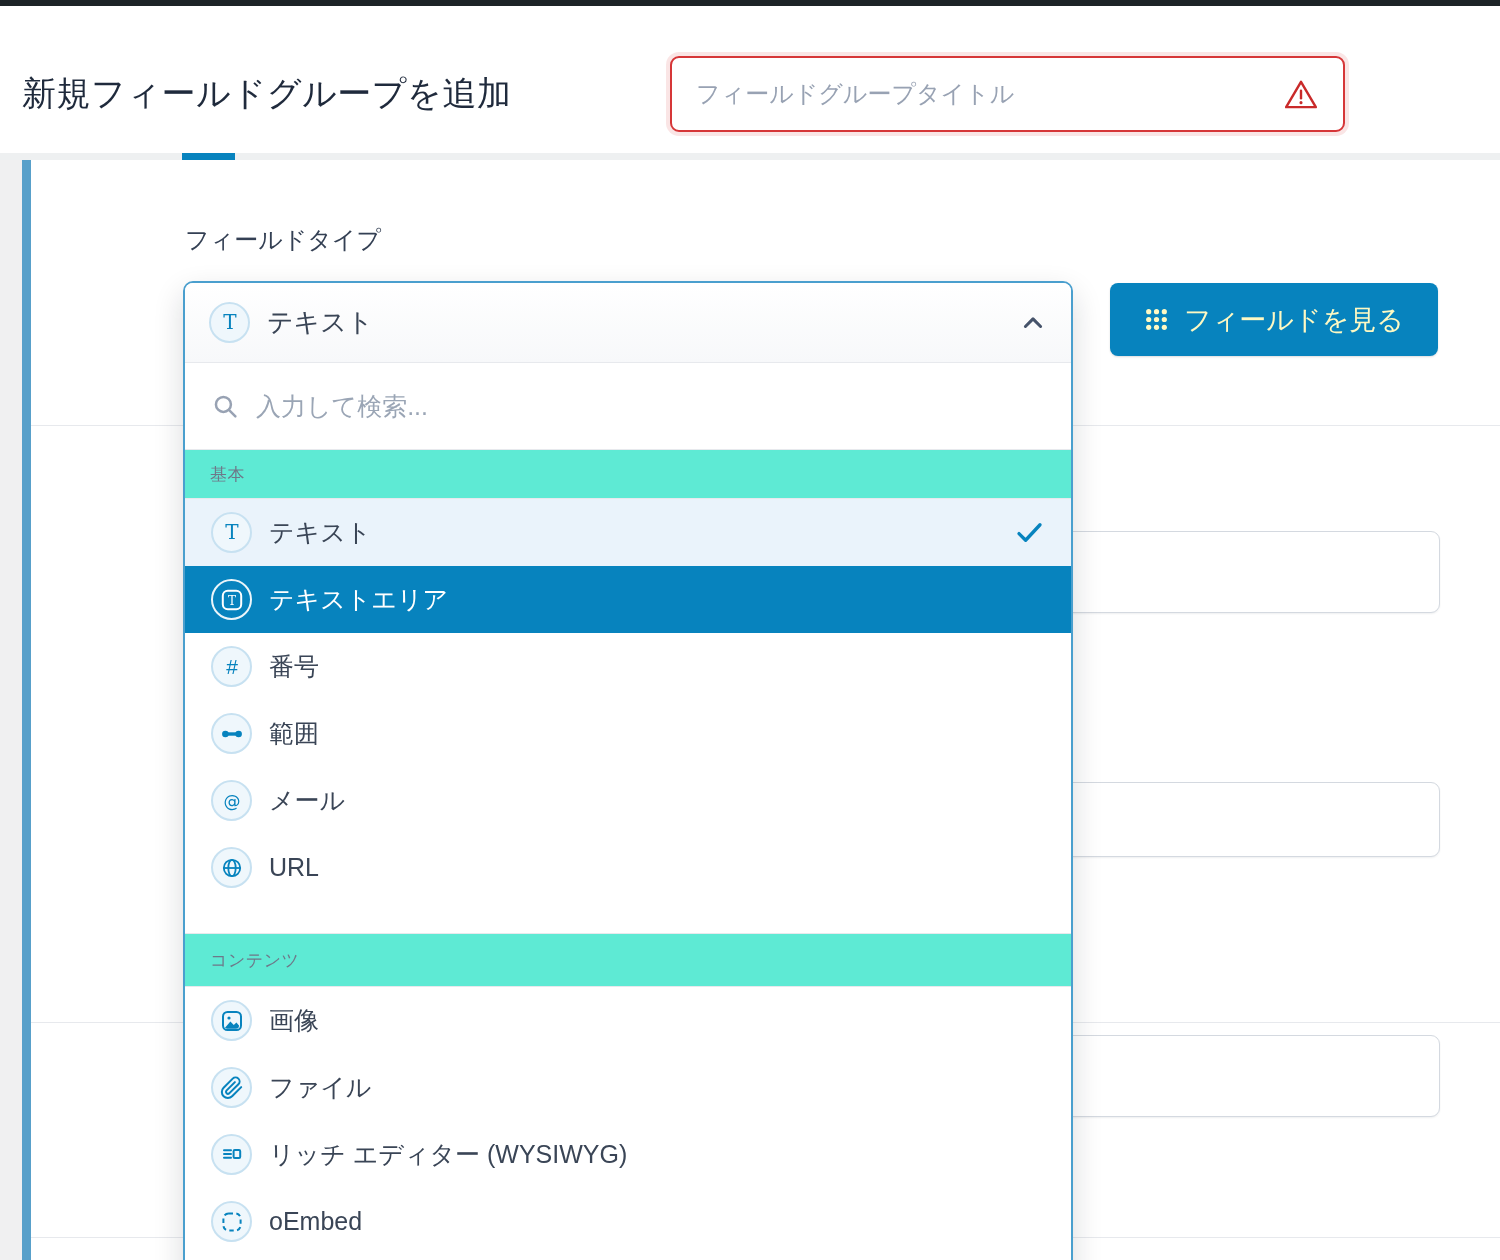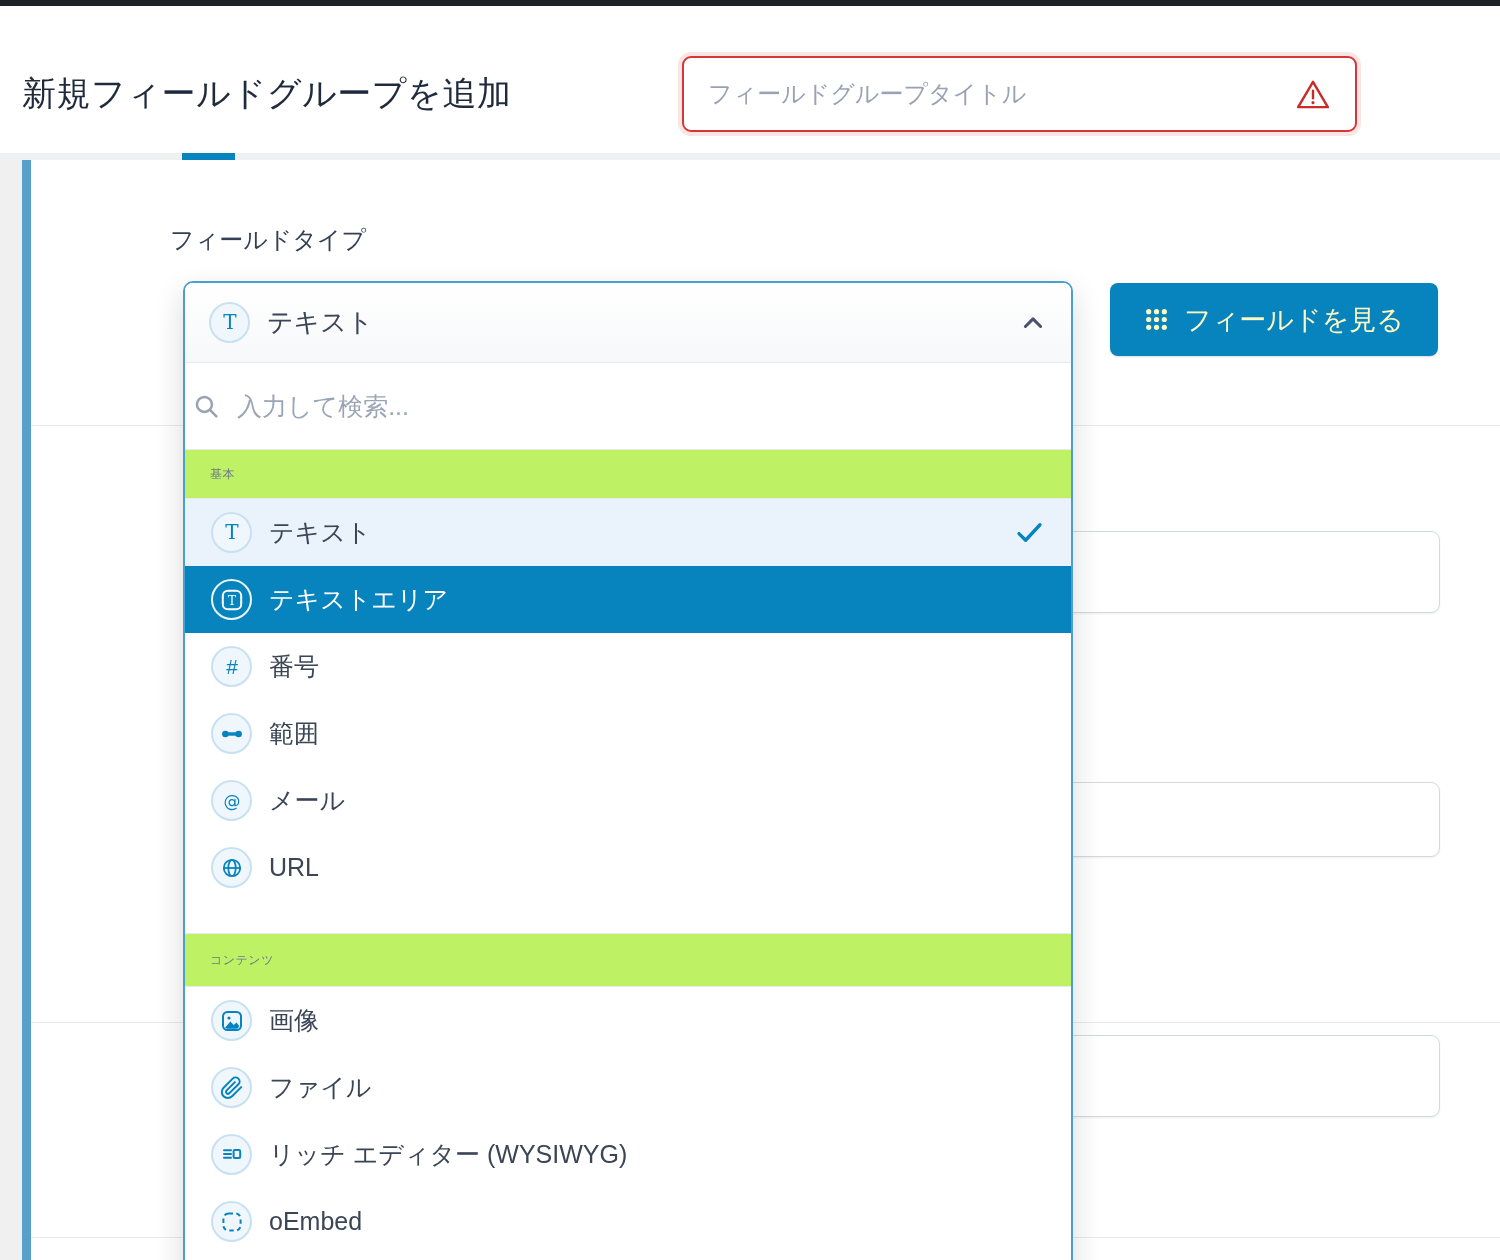--- a/index.html
+++ b/index.html
@@ -17,34 +17,34 @@
   html,body{width:1500px;height:1260px;overflow:hidden;}
   body{font-family:"Liberation Sans","DejaVu Sans",sans-serif;background:#fff;position:relative;}
 
   .admin-bar{position:absolute;left:0;top:0;width:1500px;height:6px;background:var(--admin-bar);}
 
   .page-header{position:absolute;left:0;top:20px;width:1500px;height:147px;background:#fff;}
   .page-title{position:absolute;left:22px;top:50%;transform:translateY(-50%);
     font-size:34px;font-weight:500;color:#1f2a3c;letter-spacing:.5px;white-space:nowrap;}
   .title-field{position:absolute;left:670px;top:36px;width:675px;height:76px;background:#fff;
     border:2px solid var(--danger);border-radius:9px;box-shadow:0 0 0 4px rgba(214,54,56,.13);
-    display:flex;align-items:center;padding:0 24px;gap:14px;margin-left:12px;}
+    display:flex;align-items:center;padding:0 24px;gap:14px;}
   .title-field input{flex:1;border:none;outline:none;font-size:24px;color:#2b3648;background:transparent;
     font-family:inherit;min-width:0;}
   .title-field input::placeholder{color:var(--muted);}
   .warn-icon{width:36px;height:33px;color:#c92a2a;flex:0 0 auto;}
 
   .tab-strip{position:absolute;left:0;top:153px;width:1500px;height:7px;background:#eef0f1;}
   .tab-indicator{position:absolute;left:182px;top:0;width:53px;height:7px;background:var(--accent);}
 
   .content{position:absolute;left:0;top:160px;width:1500px;height:1100px;background:#fff;overflow:hidden;}
   .gutter{position:absolute;left:0;top:0;width:22px;height:100%;background:var(--gutter);}
   .left-accent{position:absolute;left:22px;top:0;width:9px;height:100%;background:var(--left-accent);}
 
-  .ft-label{position:absolute;left:170px;top:64px;font-size:24px;color:#344054;}
+  .ft-label{position:absolute;left:185px;top:64px;font-size:24px;color:#344054;}
 
   .browse-btn{position:absolute;left:1110px;top:123px;width:328px;height:73px;background:var(--accent);
     border:none;border-radius:8px;color:#fef9c3;font-size:27px;font-family:inherit;
     display:flex;align-items:center;justify-content:center;gap:15px;cursor:pointer;
     box-shadow:0 1px 2px rgba(16,24,40,.15);}
   .grid-icon{width:25px;height:25px;}
 
   .divider{position:absolute;left:31px;right:0;border-top:1px solid var(--line);}
   .d1{top:265px;} .d2{top:862px;} .d3{top:1077px;}
 
@@ -54,28 +54,28 @@
 
   .dropdown{position:absolute;left:183px;top:121px;width:890px;height:1220px;background:#fff;
     border:2px solid #4a9fce;border-radius:10px;box-shadow:0 12px 30px rgba(16,24,40,.16);
     overflow:hidden;z-index:5;display:flex;flex-direction:column;}
 
   .select-row{height:80px;flex:0 0 auto;display:flex;align-items:center;gap:17px;padding:0 24px;
     background:linear-gradient(#ffffff,#f7f8fa);border-bottom:1px solid var(--line);}
   .select-row .sel-label{font-size:26px;color:var(--row-text);}
   .chev{margin-left:auto;width:28px;height:28px;color:#46536a;}
 
-  .search-row{height:86px;flex:0 0 auto;display:flex;align-items:center;gap:17px;padding:0 8px;}
+  .search-row{height:86px;flex:0 0 auto;display:flex;align-items:center;gap:17px;padding:0 27px;}
   .search-ic{width:27px;height:27px;color:var(--muted);flex:0 0 auto;}
   .search-row input{flex:1;border:none;outline:none;font-size:25px;color:#2b3648;font-family:inherit;min-width:0;}
   .search-row input::placeholder{color:#9aa5b5;}
 
   .group-header{height:50px;flex:0 0 auto;display:flex;align-items:center;padding:0 25px;
-    background:#bef264;border-top:1px solid var(--line);border-bottom:1px solid var(--line);
-    font-size:12px;color:#6e7889;letter-spacing:.5px;}
+    background:#5eead4;border-top:1px solid var(--line);border-bottom:1px solid var(--line);
+    font-size:17px;color:#6e7889;letter-spacing:.5px;}
   .group-header.tall{height:54px;margin-top:32px;}
 
   .item{height:67px;flex:0 0 auto;display:flex;align-items:center;gap:17px;padding:0 26px;
     font-size:25px;color:var(--row-text);cursor:pointer;background:#fff;}
   .item.selected{background:var(--selected-bg);}
   .item.highlighted{background:var(--accent);color:#fff;}
 
   .badge{width:41px;height:41px;border-radius:50%;flex:0 0 auto;display:flex;align-items:center;justify-content:center;
     background:#eff7fc;border:2px solid #c7e1f1;color:var(--accent);}
   .badge svg{width:24px;height:24px;display:block;}

